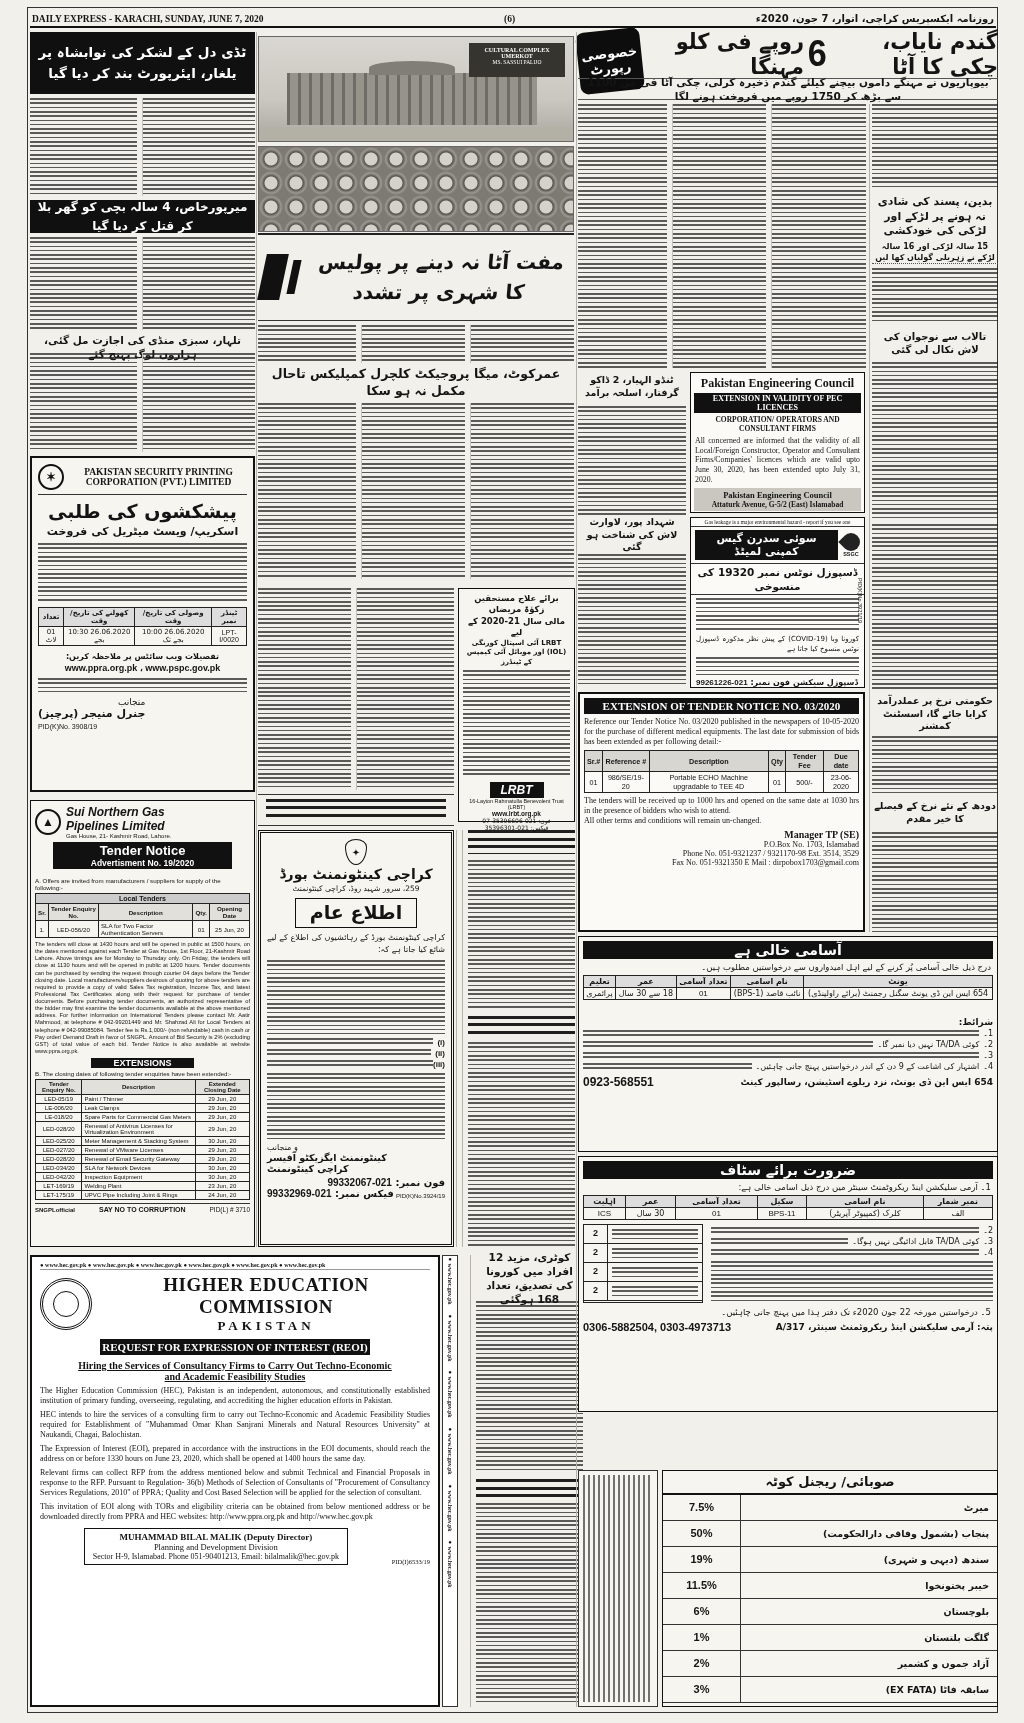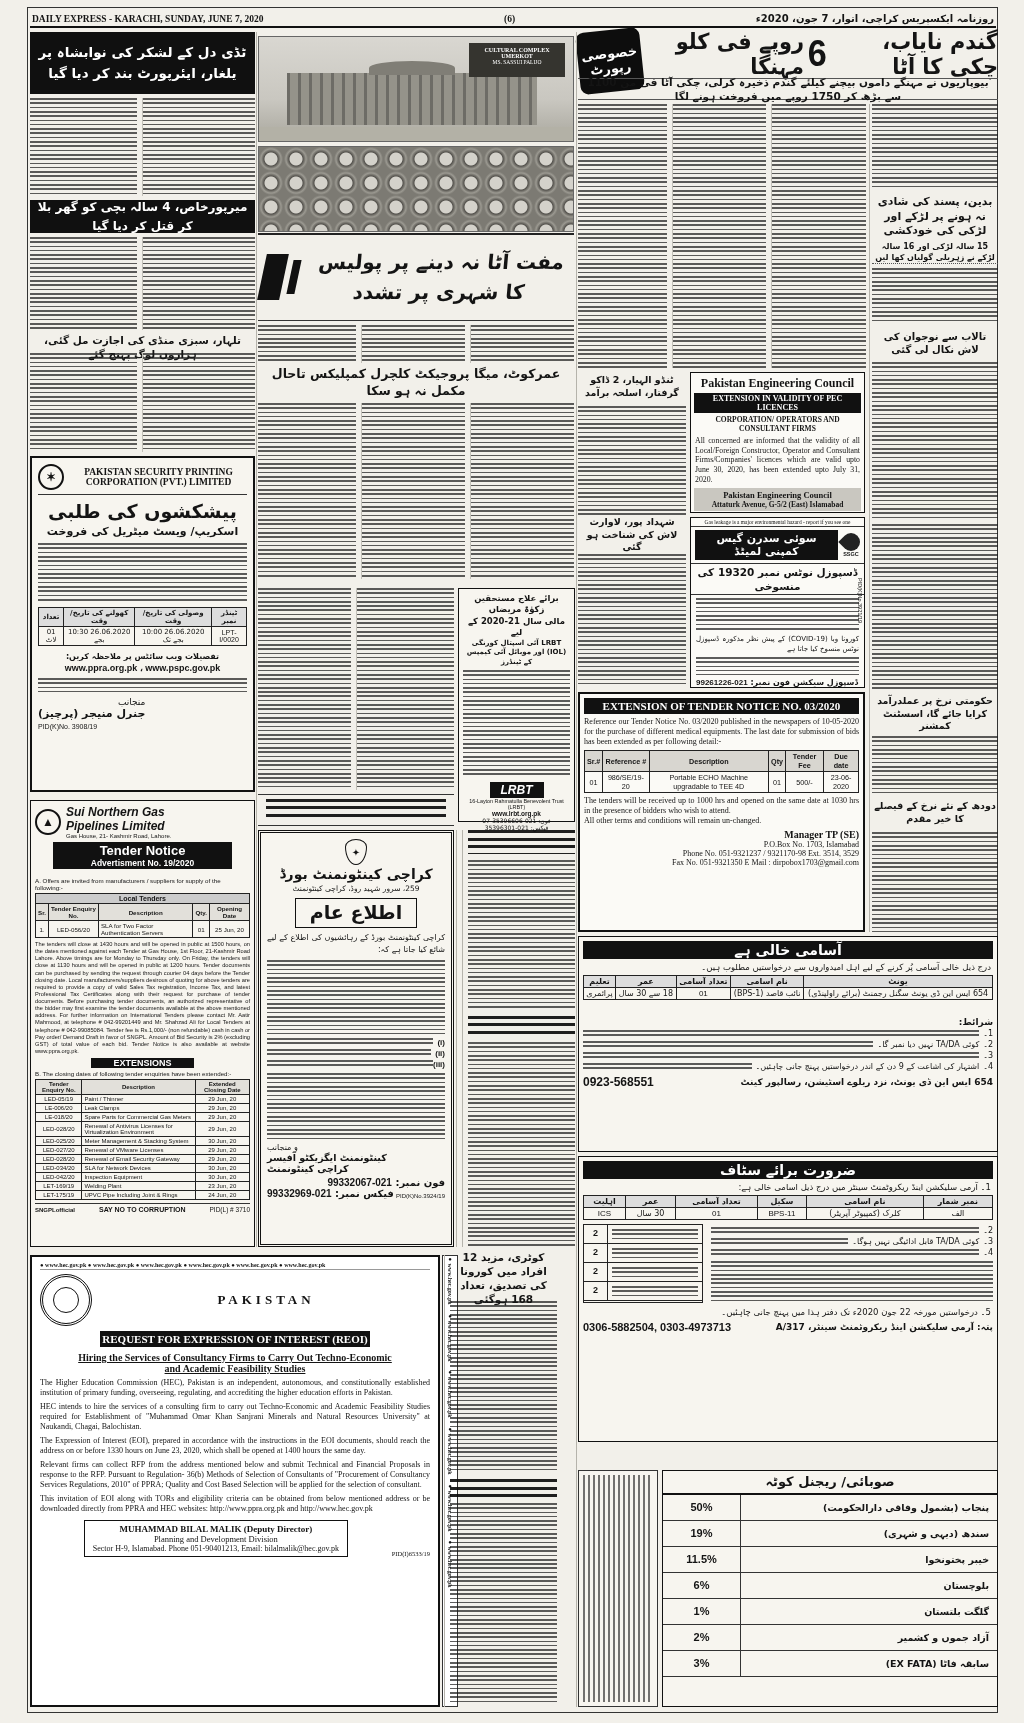--- a/index.html
+++ b/index.html
@@ -225,20 +225,21 @@
 
   <div class="abs" style="left:30px;top:1255px;width:410px;height:452px;border:2px solid #111;background:#fff;padding:5px 8px">
     <div style="font-size:6px;font-weight:bold;white-space:nowrap;overflow:hidden;border-bottom:1px solid #999;padding-bottom:1px">
       <span>● www.hec.gov.pk </span><span>● www.hec.gov.pk </span><span>● www.hec.gov.pk </span><span>● www.hec.gov.pk </span><span>● www.hec.gov.pk </span><span>● www.hec.gov.pk </span>
     </div>
     <div style="display:flex;align-items:center;gap:10px;margin-top:4px">
       <div style="width:52px;height:52px;border:3px double #111;border-radius:50%;display:flex;align-items:center;justify-content:center">
         <div style="width:26px;height:26px;border:1.5px solid #111;border-radius:50%"></div>
       </div>
       <div style="flex:1;text-align:center">
+        <div style="font-weight:bold;font-size:19px;letter-spacing:.5px">HIGHER EDUCATION COMMISSION</div>
         <div style="font-weight:bold;font-size:13px;letter-spacing:4px">PAKISTAN</div>
       </div>
     </div>
     <div class="bar" style="font-size:11px;margin:5px 60px;border-radius:0;padding:2px 0">REQUEST FOR EXPRESSION OF INTEREST (REOI)</div>
     <div style="text-align:center;font-weight:bold;font-size:10px;text-decoration:underline">Hiring the Services of Consultancy Firms to Carry Out Techno-Economic</div>
     <div style="text-align:center;font-weight:bold;font-size:10px;text-decoration:underline;margin-bottom:4px">and Academic Feasibility Studies</div>
     <div class="small-just" style="font-size:8px;margin-bottom:4px">The Higher Education Commission (HEC), Pakistan is an independent, autonomous, and constitutionally established institution of primary funding, overseeing, regulating, and accrediting the higher education efforts in Pakistan.</div>
     <div class="small-just" style="font-size:8px;margin-bottom:4px">HEC intends to hire the services of a consulting firm to carry out Techno-Economic and Academic Feasibility Studies required for Establishment of "Muhammad Omar Khan Sanjrani Minerals and Natural Resources University" at Naukandi, Chagai, Balochistan.</div>
     <div class="small-just" style="font-size:8px;margin-bottom:4px">The Expression of Interest (EOI), prepared in accordance with the instructions in the EOI documents, should reach the address on or before 1330 hours on June 23, 2020, which shall be opened at 1400 hours the same day.</div>
     <div class="small-just" style="font-size:8px;margin-bottom:4px">Relevant firms can collect RFP from the address mentioned below and submit Technical and Financial Proposals in response to the RFP. Pursuant to Regulation- 36(b) Methods of Selection of Consultants of "Procurement of Consultancy Services Regulations, 2010" of PPRA; Quality and Cost Based Selection will be applied for the selection of consultant.</div>
@@ -348,21 +349,21 @@
     </div>
   </div>
 
   <div class="abs" style="left:462px;top:830px;width:113px;height:417px;border-left:1px solid #b5b3ab;padding-left:5px">
     <div class="fakeb" style="height:24px;margin-bottom:6px"></div>
     <div class="fake" style="height:150px;margin-bottom:6px"></div>
     <div class="fakeb" style="height:20px;margin-bottom:6px"></div>
     <div class="fake" style="height:205px"></div>
   </div>
 
-  <div class="abs" style="left:444px;top:1255px;width:113px;height:452px;padding-left:5px;border-left:1px solid #b5b3ab">
+  <div class="abs" style="left:470px;top:1255px;width:113px;height:452px;padding-left:5px;border-left:1px solid #b5b3ab">
     <div class="uh urdu" style="font-size:10.5px;height:46px;display:flex;align-items:center">کوٹری، مزید 12 افراد میں کورونا کی تصدیق، تعداد 168 ہوگئی</div>
     <div class="fake" style="height:172px;margin-bottom:6px"></div>
     <div class="fakeb" style="height:18px;margin-bottom:6px"></div>
     <div class="fake" style="height:200px"></div>
   </div>
 
   <div class="abs" style="left:578px;top:32px;width:420px;height:44px">
     <div style="position:absolute;left:0;top:-2px;width:64px;height:62px;background:#0d0d0d;border-radius:8px;transform:rotate(-6deg);display:flex;flex-direction:column;align-items:center;justify-content:center;color:#fff">
       <span class="urdu" style="font-size:13px;font-weight:bold">خصوصی</span>
       <span class="urdu" style="font-size:13px;font-weight:bold">رپورٹ</span>
@@ -517,21 +518,21 @@
         <span style="font-size:8px">4۔</span>
         <span style="font-size:8px">اشتہار کی اشاعت کے 9 دن کے اندر درخواستیں پہنچ جانی چاہئیں۔</span>
         <span class="fake" style="flex:1;height:8px"></span>
       </div>
     <div style="display:flex;justify-content:space-between;align-items:center;margin-top:4px;direction:ltr">
       <span class="sans" style="font-weight:bold;font-size:12px">0923-568551</span>
       <span class="urdu" style="font-weight:bold;font-size:9px">654 ایس این ڈی یونٹ، نزد ریلوے اسٹیشن، رسالپور کینٹ</span>
     </div>
   </div>
 
-  <div class="abs urdu" style="left:578px;top:1156px;width:420px;height:286px;border:1.5px solid #111;background:#f7f5ef;padding:4px">
+  <div class="abs urdu" style="left:578px;top:1156px;width:420px;height:256px;border:1.5px solid #111;background:#f7f5ef;padding:4px">
     <div class="bar" style="font-size:14px;padding:1px 0">ضرورت برائے سٹاف</div>
     <div style="font-size:8.5px;margin:3px 2px">1۔ آرمی سلیکشن اینڈ ریکروٹمنٹ سینٹر میں درج ذیل اسامی خالی ہے:</div>
     <table class="tbl" style="font-size:8px">
       <thead>
           <tr>
             <th style="background:#ddd">نمبر شمار</th>
             <th style="background:#ddd">نام اسامی</th>
             <th style="background:#ddd">سکیل</th>
             <th style="background:#ddd">تعداد آسامی</th>
             <th style="background:#ddd">عمر</th>
@@ -592,20 +593,24 @@
     </div>
   </div>
 
   <div class="abs" style="left:578px;top:1470px;width:80px;height:237px;border:1px solid #333;background:#f7f5ef;padding:4px">
     <div style="height:100%;background-image:repeating-linear-gradient(to right,rgba(25,25,25,.6) 0,rgba(25,25,25,.6) 1.6px,transparent 1.6px,transparent 5px)"></div>
   </div>
   <div class="abs urdu" style="left:662px;top:1470px;width:336px;height:237px;border:1.5px solid #111;background:#f7f5ef">
     <div class="uh" style="font-size:13px;border-bottom:2px solid #111;padding:2px 0">صوبائی/ ریجنل کوٹہ</div>
     <div>
         <div style="display:flex;border-bottom:1px solid #333;height:26px;align-items:center;direction:ltr">
+        <span class="sans" style="width:78px;text-align:center;font-weight:bold;font-size:11px;border-right:1px solid #333;align-self:stretch;display:flex;align-items:center;justify-content:center">7.5%</span>
+        <span class="urdu" style="flex:1;font-weight:bold;font-size:9.5px;padding:0 8px;text-align:right">میرٹ</span>
+      </div>
+        <div style="display:flex;border-bottom:1px solid #333;height:26px;align-items:center;direction:ltr">
         <span class="sans" style="width:78px;text-align:center;font-weight:bold;font-size:11px;border-right:1px solid #333;align-self:stretch;display:flex;align-items:center;justify-content:center">50%</span>
         <span class="urdu" style="flex:1;font-weight:bold;font-size:9.5px;padding:0 8px;text-align:right">پنجاب (بشمول وفاقی دارالحکومت)</span>
       </div>
         <div style="display:flex;border-bottom:1px solid #333;height:26px;align-items:center;direction:ltr">
         <span class="sans" style="width:78px;text-align:center;font-weight:bold;font-size:11px;border-right:1px solid #333;align-self:stretch;display:flex;align-items:center;justify-content:center">19%</span>
         <span class="urdu" style="flex:1;font-weight:bold;font-size:9.5px;padding:0 8px;text-align:right">سندھ (دیہی و شہری)</span>
       </div>
         <div style="display:flex;border-bottom:1px solid #333;height:26px;align-items:center;direction:ltr">
         <span class="sans" style="width:78px;text-align:center;font-weight:bold;font-size:11px;border-right:1px solid #333;align-self:stretch;display:flex;align-items:center;justify-content:center">11.5%</span>
         <span class="urdu" style="flex:1;font-weight:bold;font-size:9.5px;padding:0 8px;text-align:right">خیبر پختونخوا</span>

